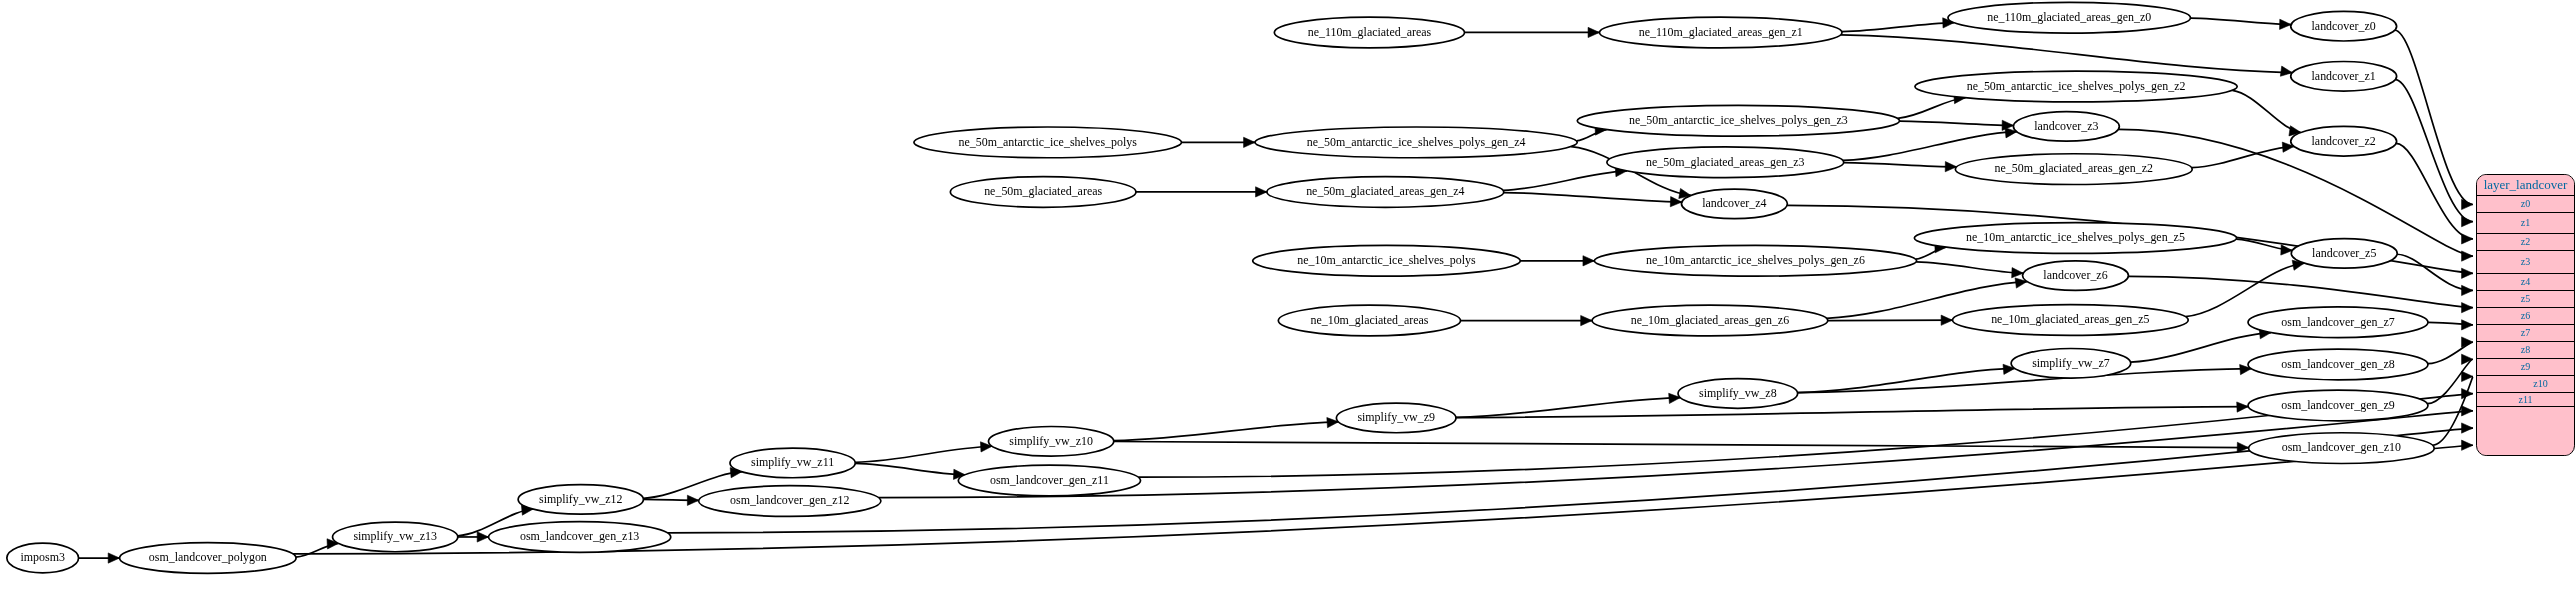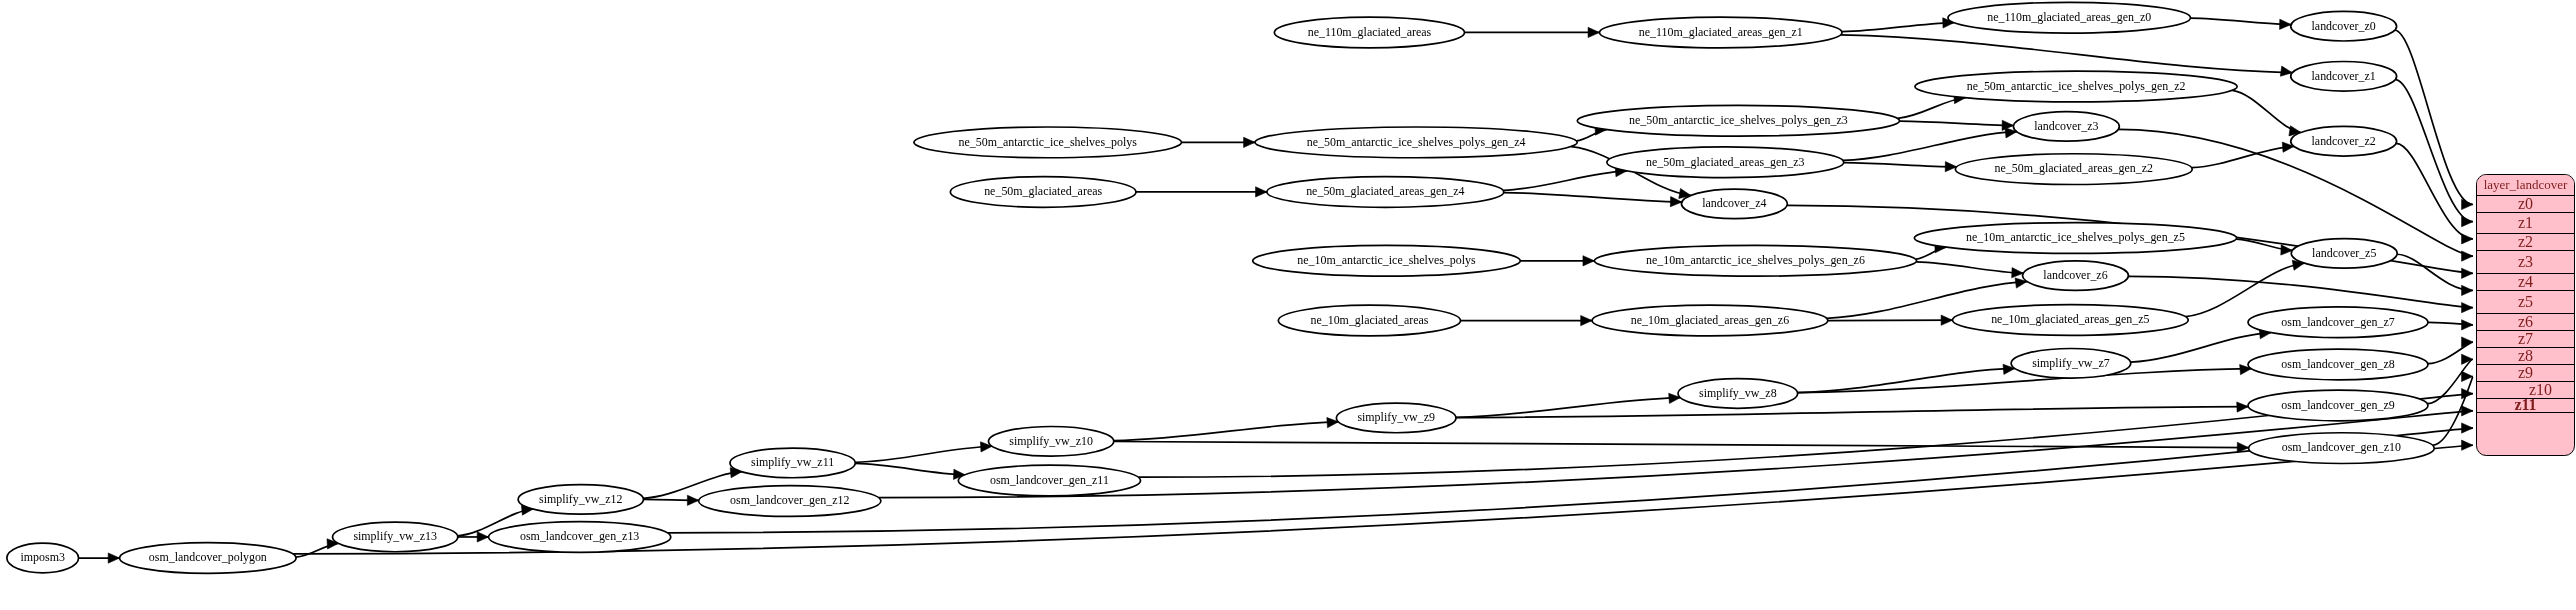--- a/index.html
+++ b/index.html
@@ -52,33 +52,33 @@
     box-sizing: border-box;
     border: 1.7px solid #000000;
     border-radius: 10.2px;
     background: #ffc0cb;
     overflow: hidden;
   }
   .record-title,
   .record-cell {
     box-sizing: border-box;
     text-align: center;
-    color: #7f1d1d;
+    color: #0369a1;
     font-family: "Liberation Serif", "DejaVu Serif", serif;
     display: flex;
     align-items: center;
     justify-content: center;
     background: #ffc0cb;
   }
   .record-title {
     font-size: 13px;
     border-bottom: 1.7px solid #000000;
   }
   .record-cell {
-    font-size: 16px;
+    font-size: 10px;
     border-bottom: 1.7px solid #000000;
   }
   .record-cell:last-child {
     border-bottom: none;
     margin-left: 32px;
   }
 </style>
 </head>
 <body>
 
@@ -360,27 +360,27 @@
   </svg>
 
   <div class="record-node" id="record-node" style="left: 2476px; top: 174px; width: 99px; height: 282px; background: rgb(255, 192, 203);">
     <div class="record-title" id="record-title" style="height: 20.5px; background: rgb(255, 192, 203);">layer_landcover</div>
     <div id="record-rows">
         <div class="record-cell" style="height: 17px; background: rgb(255, 192, 203);">z0</div>
         <div class="record-cell" style="height: 21px; background: rgb(255, 192, 203);">z1</div>
         <div class="record-cell" style="height: 17px; background: rgb(255, 192, 203);">z2</div>
         <div class="record-cell" style="height: 23px; background: rgb(255, 192, 203);">z3</div>
         <div class="record-cell" style="height: 17px; background: rgb(255, 192, 203);">z4</div>
-        <div class="record-cell" style="height: 23px; background: rgb(255, 192, 203);">z5</div>
+        <div class="record-cell" style="height: 17px; background: rgb(255, 192, 203);">z5</div>
         <div class="record-cell" style="height: 17px; background: rgb(255, 192, 203);">z6</div>
         <div class="record-cell" style="height: 17px; background: rgb(255, 192, 203);">z7</div>
         <div class="record-cell" style="height: 17px; background: rgb(255, 192, 203);">z8</div>
         <div class="record-cell" style="height: 17px; background: rgb(255, 192, 203);">z9</div>
         <div class="record-cell" style="height: 17px; background: rgb(255, 192, 203); padding-left: 30px;">z10</div>
-        <div class="record-cell" style="height: 14px; background: rgb(255, 192, 203); font-weight: bold;">z11</div>
+        <div class="record-cell" style="height: 14px; background: rgb(255, 192, 203);">z11</div>
         <div class="record-cell" style="height: 17px; background: rgb(255, 192, 203); margin-top: 46px;">z12</div>
         <div class="record-cell" style="height: 32px; background: rgb(255, 192, 203);">z13</div>
         <div class="record-cell" style="height: 17px; background: rgb(255, 192, 203);">z14+</div>
       </div>
   </div>
 
 </div>
 
 
 </body></html>

